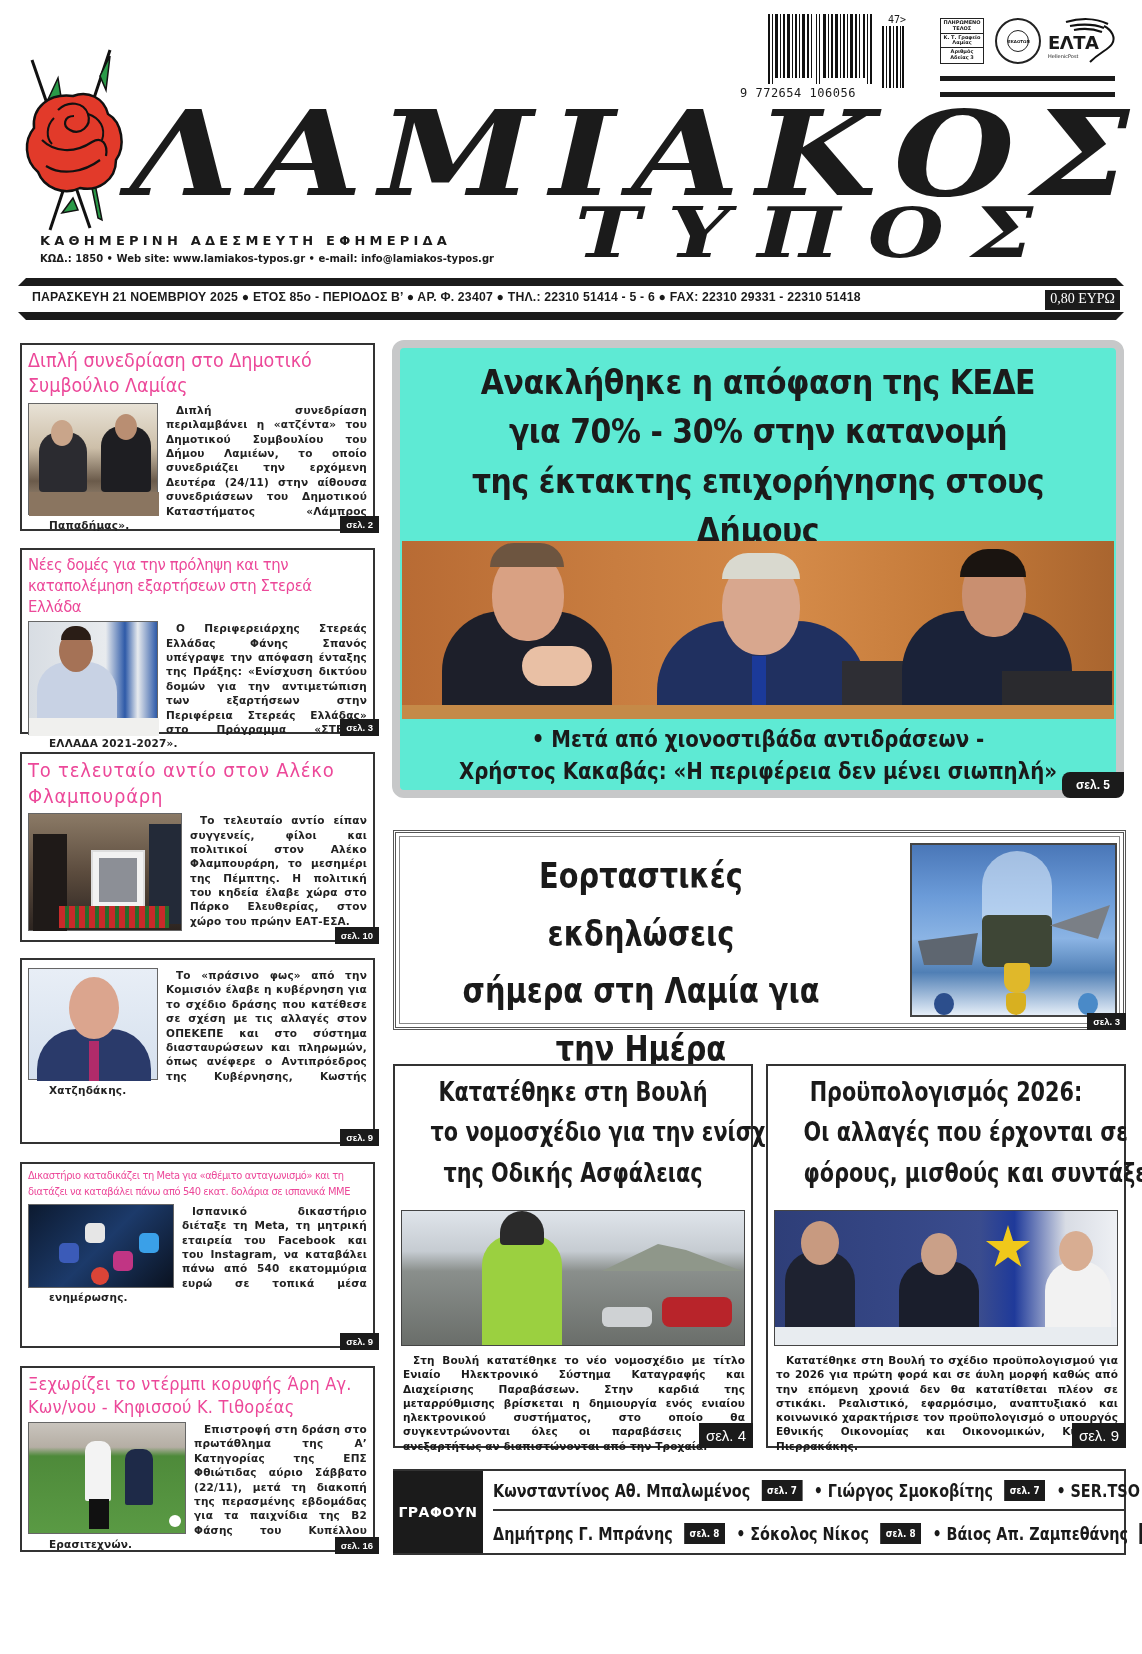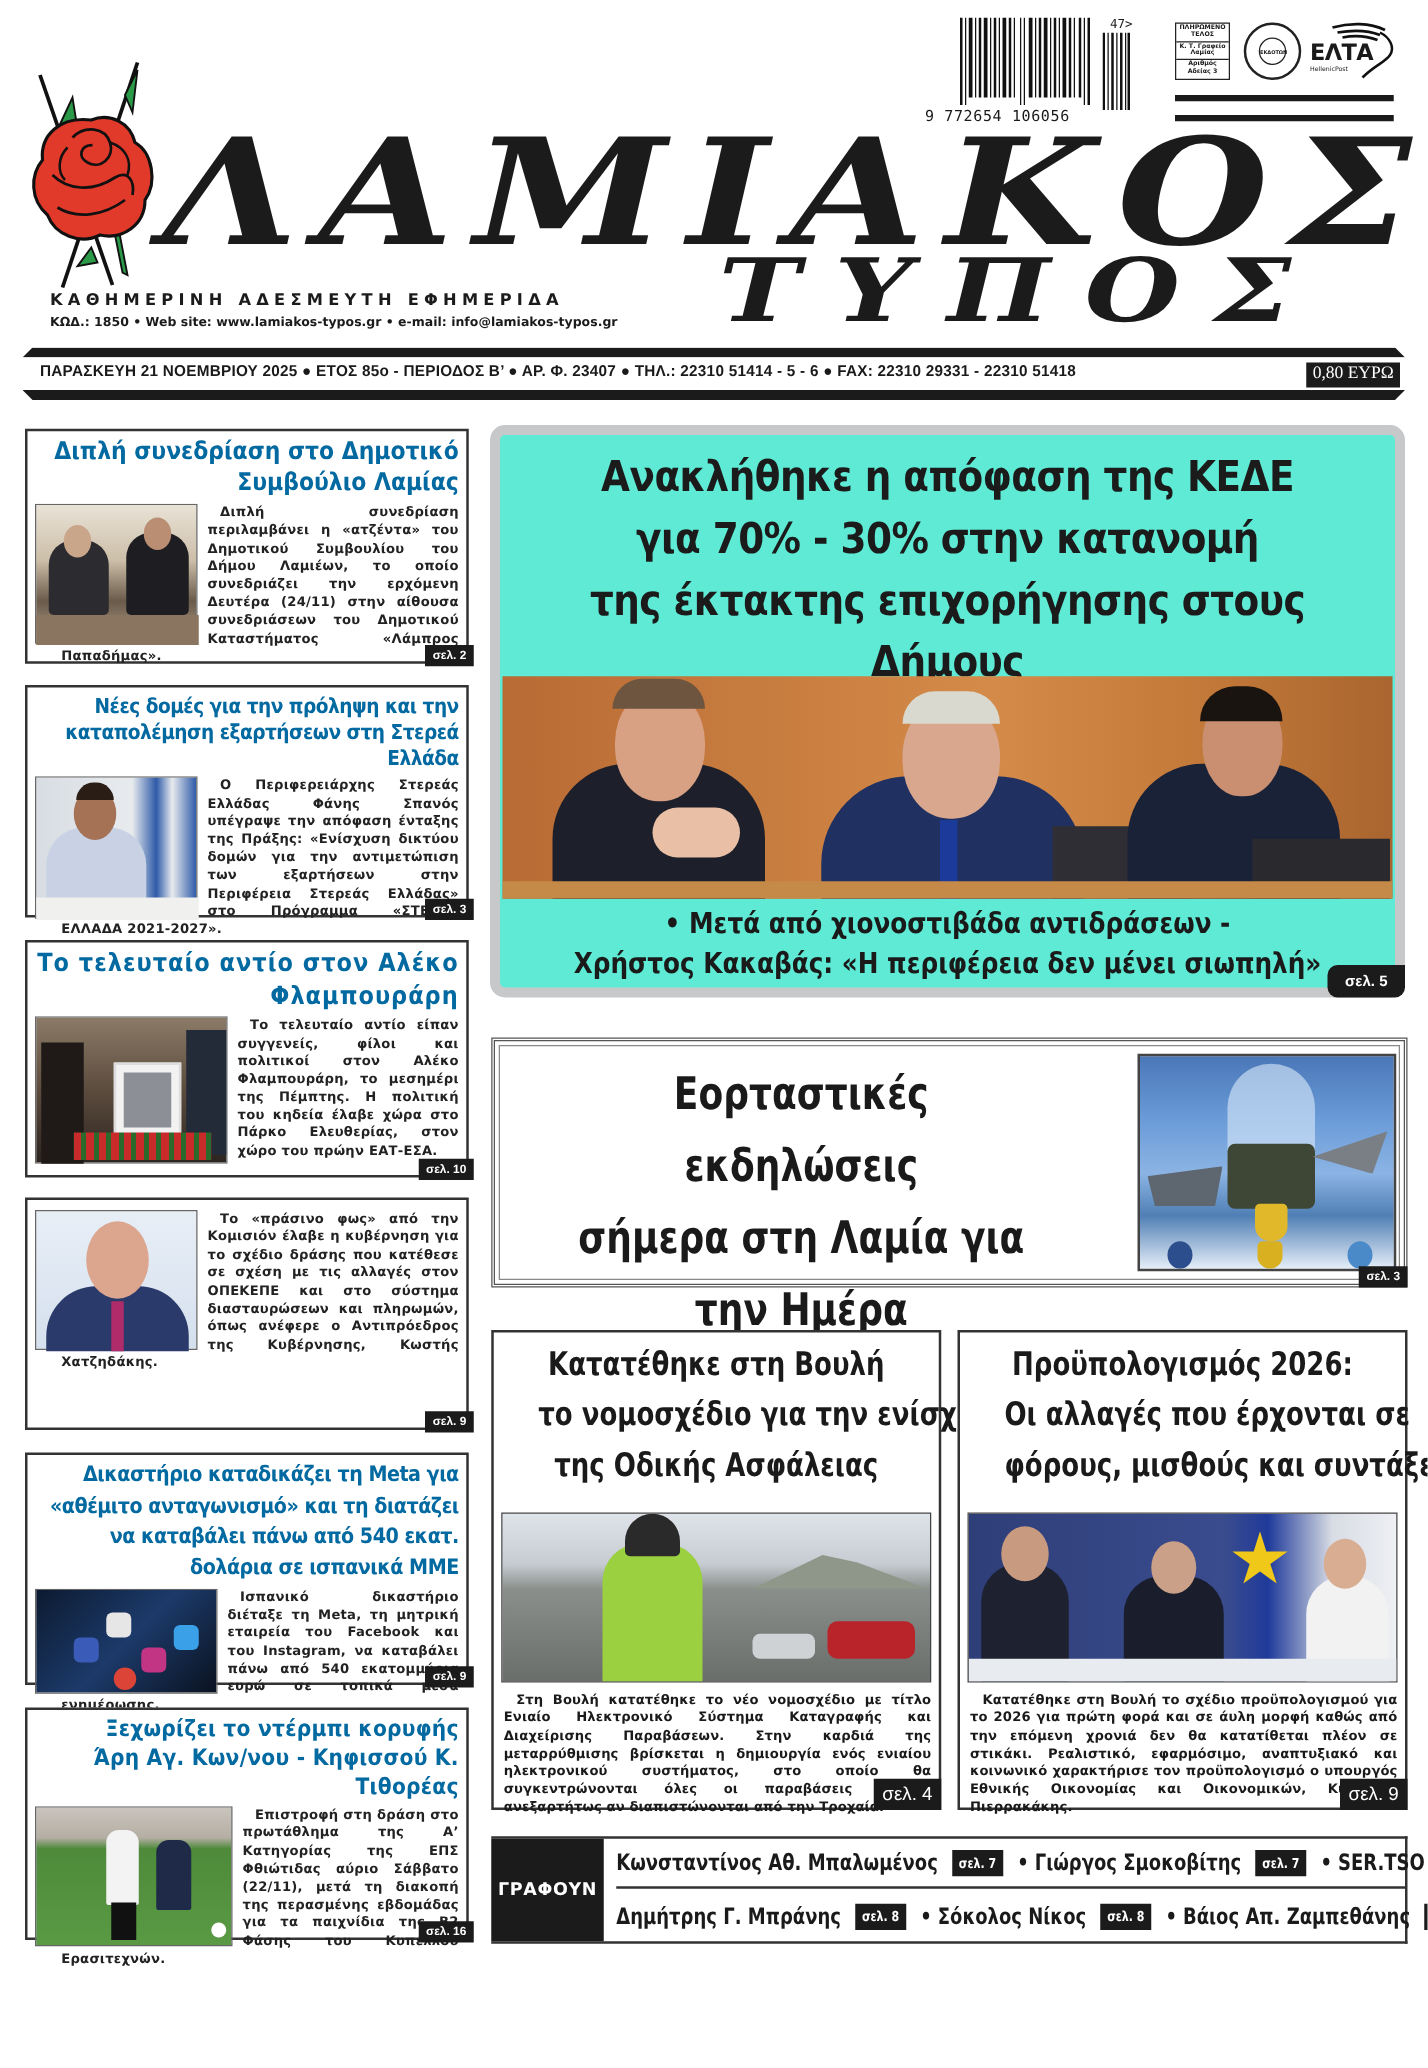--- a/index.html
+++ b/index.html
@@ -62,22 +62,22 @@
     position: absolute; right: 4px; top: 12px; background: #1b1b1b; color: #fff;
     font-family: "Liberation Serif", serif; font-size: 14px; padding: 1px 5px; height: 20px;
   }
 
   
   .side-article {
     position: absolute; left: 20px; width: 355px; border: 2px solid #333; background: #fff;
     padding: 4px 6px 4px 6px;
   }
   .side-title {
-    text-align: right; font-family: "DejaVu Sans Condensed", "DejaVu Sans", sans-serif;
-    font-weight: bold; color: #0369a1; line-height: 1.28;
+    text-align: left; font-family: "DejaVu Sans Condensed", "DejaVu Sans", sans-serif;
+    font-weight: normal; color: #ec4899; line-height: 1.28;
   }
   .side-body { position: relative; margin-top: 4px; overflow: hidden; }
   .side-photo { float: left; margin-right: 8px; border: 1px solid #666; }
   .side-text {
     font-family: "DejaVu Sans", sans-serif; font-size: 10.5px; font-weight: bold;
     line-height: 1.37; text-align: justify; color: #222; text-indent: 10px; letter-spacing: 0.2px; margin-left: 21px;
   }
   .page-tag {
     position: absolute; right: -6px; bottom: -4px; background: #1b1b1b; color: #fff;
     font-family: "Liberation Sans", sans-serif; font-size: 9.5px; font-weight: bold; padding: 3px 6px;
@@ -314,36 +314,36 @@
       <div class="ph" style="left:8px;top:60px;width:114px;height:52px;background:#2a3a6a;border-radius:40px 40px 0 0;"></div>
       <div class="ph" style="left:40px;top:8px;width:50px;height:62px;background:#dba58e;border-radius:50%;"></div>
       <div class="ph" style="left:60px;top:72px;width:10px;height:40px;background:#b02b6a;"></div>
     </div>
     <div class="side-text">Το «πράσινο φως» από την Κομισιόν έλαβε η κυβέρνηση για το σχέδιο δράσης που κατέθεσε σε σχέση με τις αλλαγές στον ΟΠΕΚΕΠΕ και στο σύστημα διασταυρώσεων και πληρωμών, όπως ανέφερε ο Αντιπρόεδρος της Κυβέρνησης, Κωστής Χατζηδάκης.</div>
   </div>
   <div class="page-tag">σελ. 9</div>
 </div>
 
 <div class="side-article" style="top:1162px;height:186px;">
-  <div class="side-title" style="font-size:17px;letter-spacing:-0.4px;line-height:1.45;">Δικαστήριο καταδικάζει τη Meta για «αθέμιτο ανταγωνισμό» και τη διατάζει να καταβάλει πάνω από 540 εκατ. δολάρια σε ισπανικά ΜΜΕ</div>
+  <div class="side-title" style="font-size:11px;letter-spacing:-0.4px;line-height:1.45;">Δικαστήριο καταδικάζει τη Meta για «αθέμιτο ανταγωνισμό» και τη διατάζει να καταβάλει πάνω από 540 εκατ. δολάρια σε ισπανικά ΜΜΕ</div>
   <div class="side-body">
     <div class="side-photo" style="width:146px;height:84px;background:linear-gradient(135deg,#0c1a30 0%,#1c3a6a 50%,#0a1220 100%);position:relative;">
       <div class="ph" style="left:30px;top:38px;width:20px;height:20px;background:#3b5bb8;border-radius:5px;"></div>
       <div class="ph" style="left:56px;top:18px;width:20px;height:20px;background:#e6e6e6;border-radius:5px;"></div>
       <div class="ph" style="left:84px;top:46px;width:20px;height:20px;background:#c13584;border-radius:5px;"></div>
       <div class="ph" style="left:110px;top:28px;width:20px;height:20px;background:#3aa0e8;border-radius:5px;"></div>
       <div class="ph" style="left:62px;top:62px;width:18px;height:18px;background:#db4437;border-radius:50%;"></div>
     </div>
     <div class="side-text">Ισπανικό δικαστήριο διέταξε τη Meta, τη μητρική εταιρεία του Facebook και του Instagram, να καταβάλει πάνω από 540 εκατομμύρια ευρώ σε τοπικά μέσα ενημέρωσης.</div>
   </div>
   <div class="page-tag">σελ. 9</div>
 </div>
 
 <div class="side-article" style="top:1366px;height:186px;">
-  <div class="side-title" style="font-size:18px;letter-spacing:0.2px;margin-left:44px;">Ξεχωρίζει το ντέρμπι κορυφής Άρη Αγ. Κων/νου - Κηφισσού Κ. Τιθορέας</div>
+  <div class="side-title" style="font-size:18px;letter-spacing:0.2px;">Ξεχωρίζει το ντέρμπι κορυφής Άρη Αγ. Κων/νου - Κηφισσού Κ. Τιθορέας</div>
   <div class="side-body">
     <div class="side-photo" style="width:158px;height:112px;background:linear-gradient(180deg,#c9c4bd 0%,#b5aea4 22%,#4e8a3a 30%,#5a9a44 100%);position:relative;">
       <div class="ph" style="left:56px;top:18px;width:26px;height:60px;background:#f3f3f3;border-radius:10px 10px 2px 2px;"></div>
       <div class="ph" style="left:96px;top:26px;width:28px;height:56px;background:#1e2a48;border-radius:10px 10px 2px 2px;"></div>
       <div class="ph" style="left:60px;top:76px;width:20px;height:30px;background:#111;"></div>
       <div class="ph" style="left:140px;top:92px;width:12px;height:12px;background:#fff;border-radius:50%;"></div>
     </div>
     <div class="side-text">Επιστροφή στη δράση στο πρωτάθλημα της Α’ Κατηγορίας της ΕΠΣ Φθιώτιδας αύριο Σάββατο (22/11), μετά τη διακοπή της περασμένης εβδομάδας για τα παιχνίδια της Β2 Φάσης του Κυπέλλου Ερασιτεχνών.</div>
   </div>
   <div class="page-tag">σελ. 16</div>

